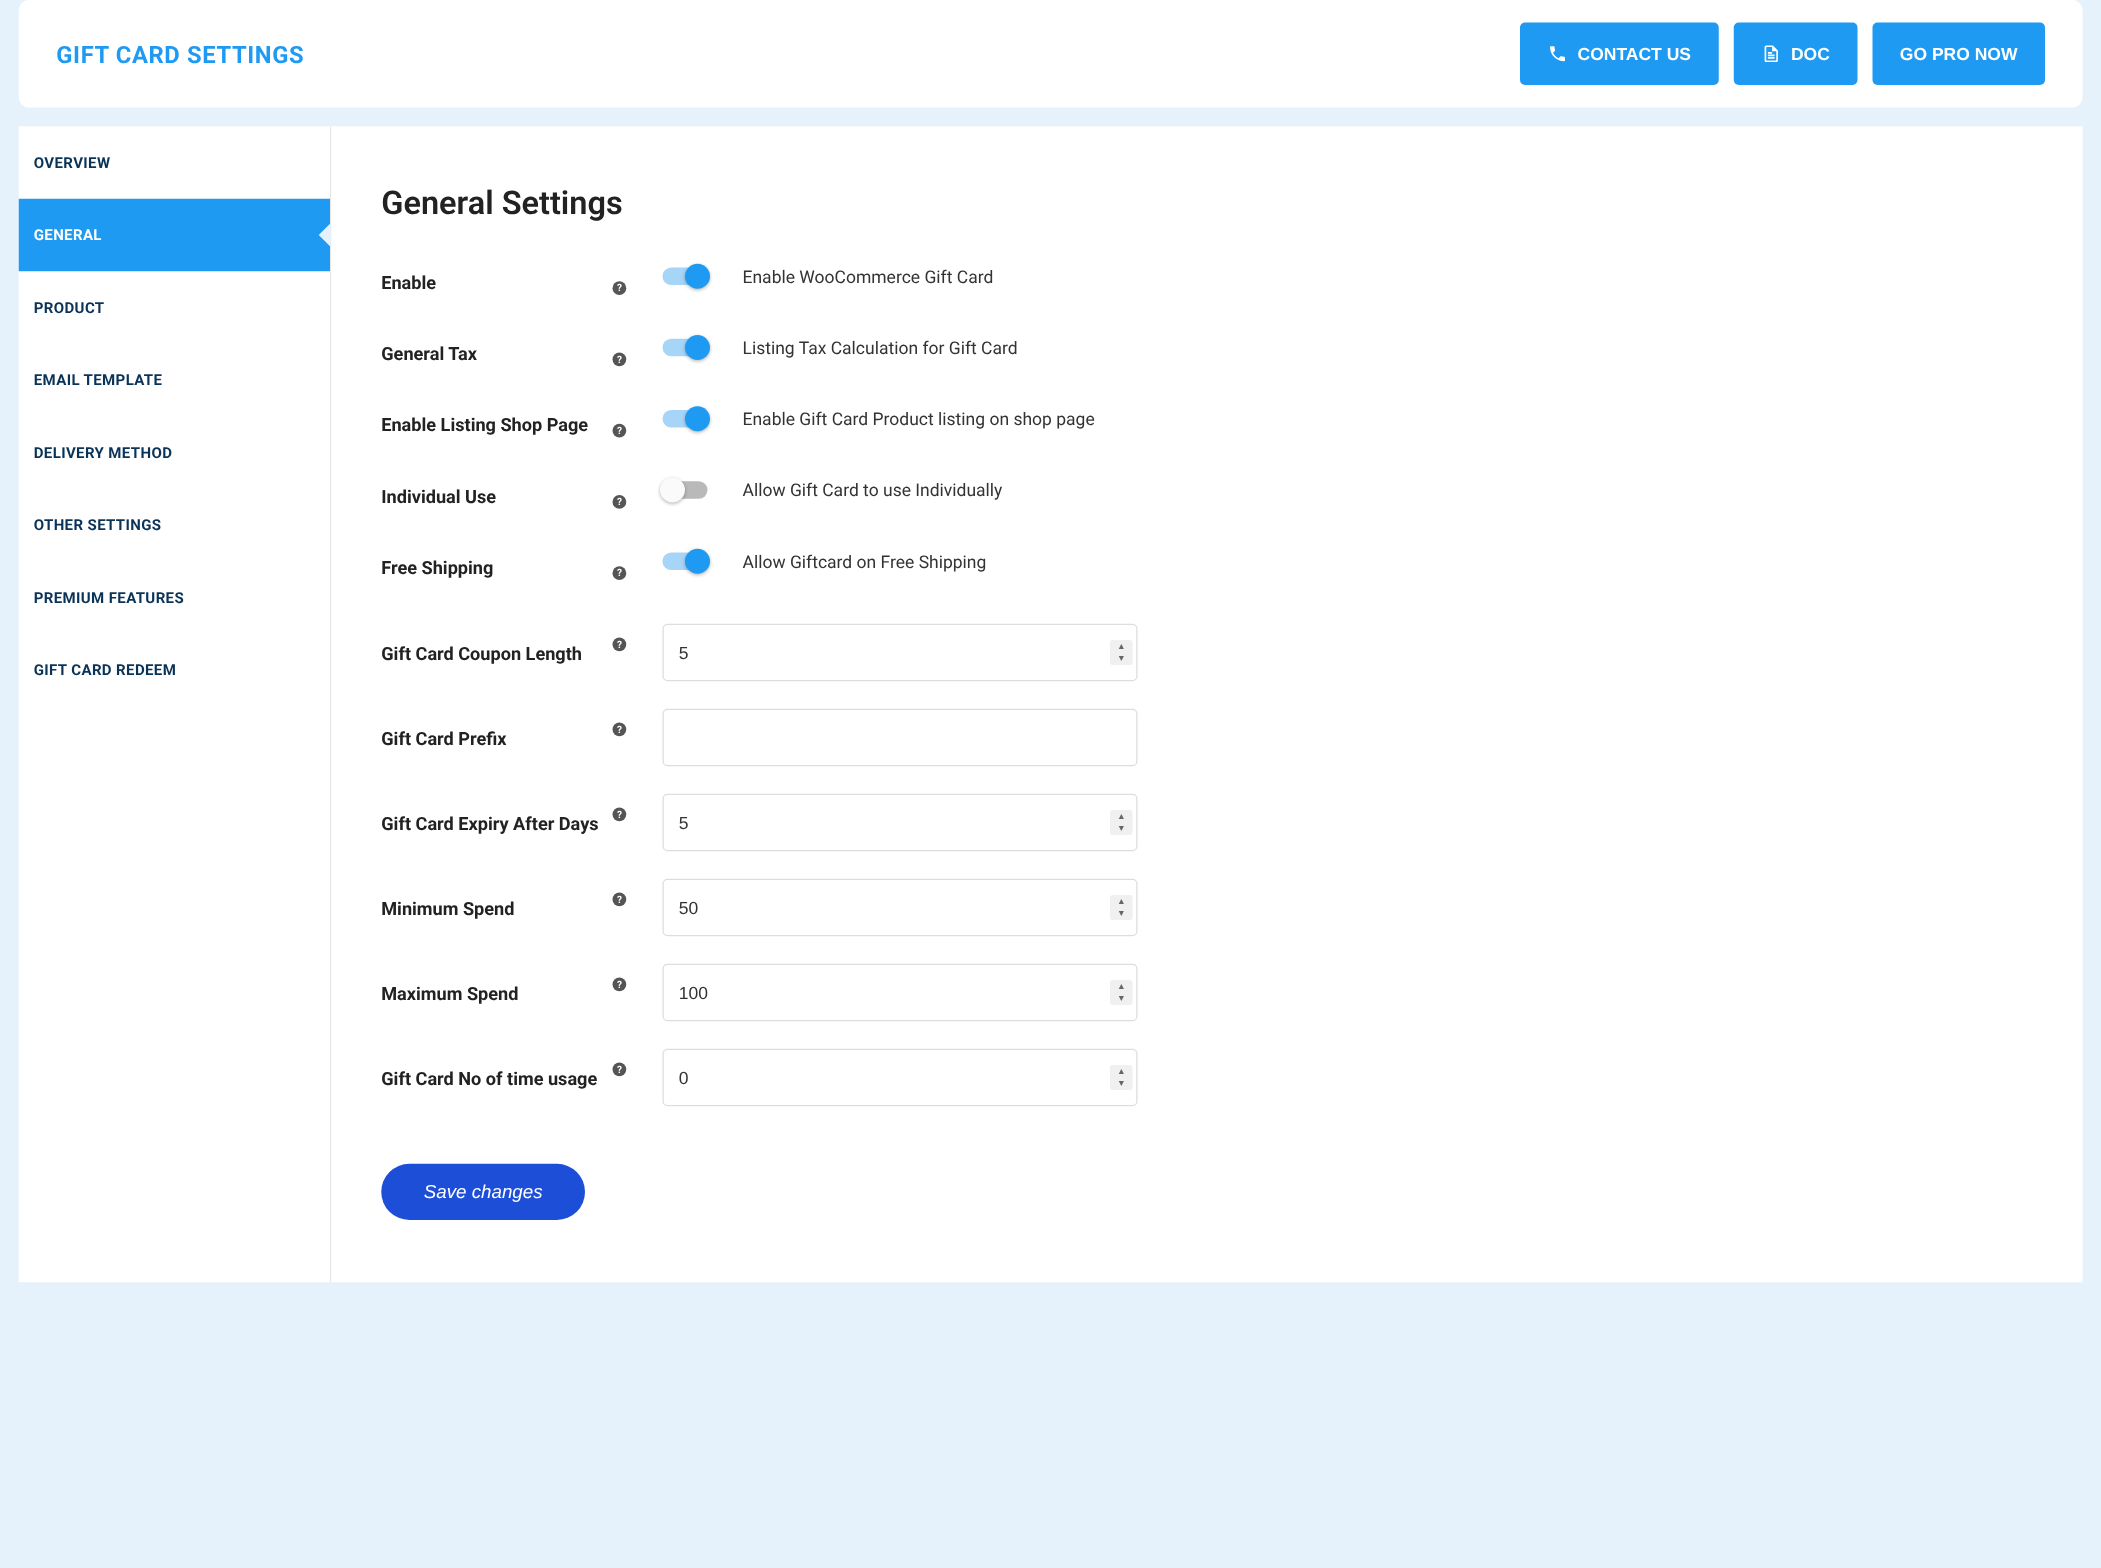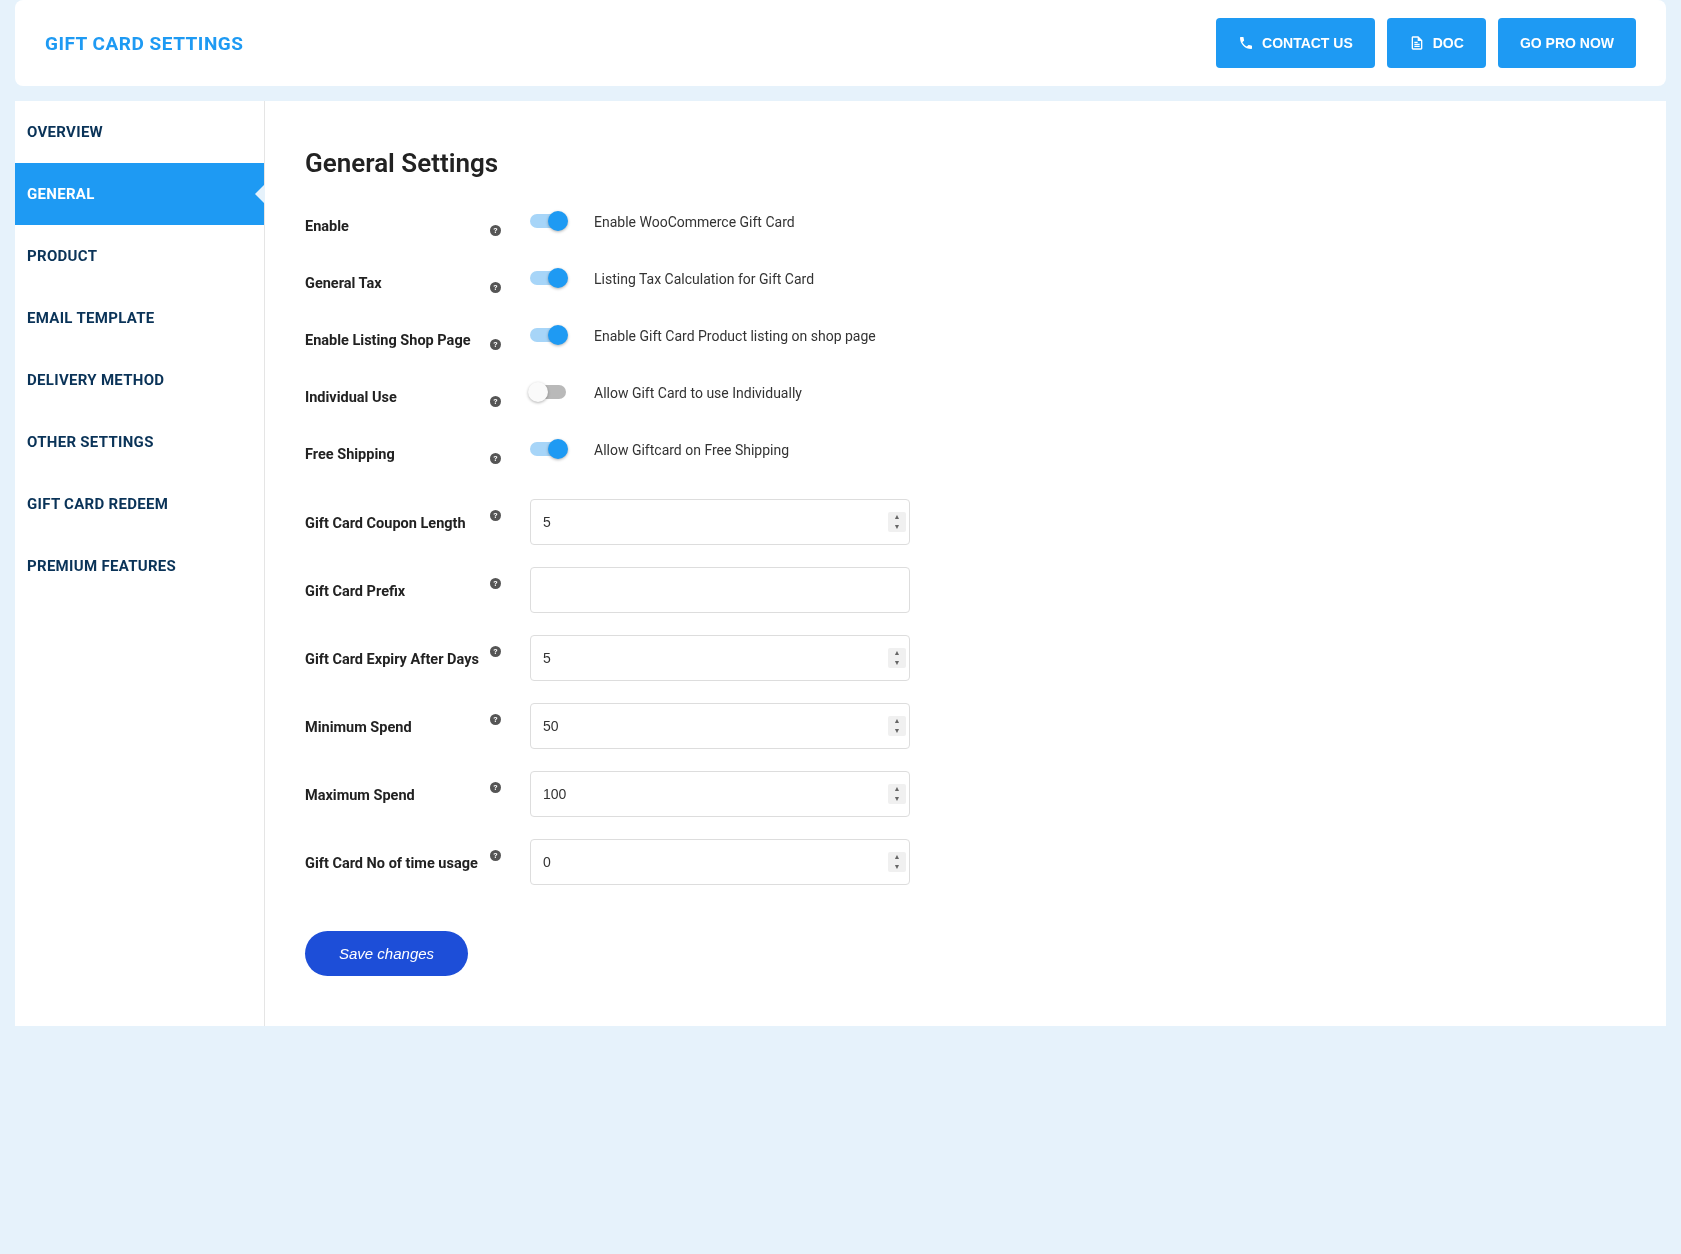--- a/index.html
+++ b/index.html
@@ -54,21 +54,21 @@
     }
     .sidebar {
       width: 250px;
       background: #fff;
       border-radius: 0;
       flex-shrink: 0;
       border-right: 1px solid #e5e5e5;
     }
     .sidebar-item {
       padding: 22px 12px;
-      font-size: 15px;
+      font-size: 12px;
       font-weight: 700;
       color: #0a3358;
       cursor: pointer;
       position: relative;
       letter-spacing: 0.3px;
     }
     .sidebar-item.active {
       background: #1e9af3;
       color: #fff;
     }
@@ -247,22 +247,22 @@
 </div>
 
 <div class="body-wrap">
   <div class="sidebar">
     <div class="sidebar-item"><span>OVERVIEW</span></div>
     <div class="sidebar-item active"><span>GENERAL</span></div>
     <div class="sidebar-item"><span>PRODUCT</span></div>
     <div class="sidebar-item"><span>EMAIL TEMPLATE</span></div>
     <div class="sidebar-item"><span>DELIVERY METHOD</span></div>
     <div class="sidebar-item"><span>OTHER SETTINGS</span></div>
+    <div class="sidebar-item"><span>PREMIUM FEATURES</span></div>
     <div class="sidebar-item"><span>GIFT CARD REDEEM</span></div>
-    <div class="sidebar-item"><span>PREMIUM FEATURES</span></div>
   </div>
 
   <div class="content">
     <h2>General Settings</h2>
 
     
     <div class="form-row">
       <div class="form-label">Enable</div>
       <div class="help-col"><span class="help-icon">?</span></div>
       <div class="control-col">

